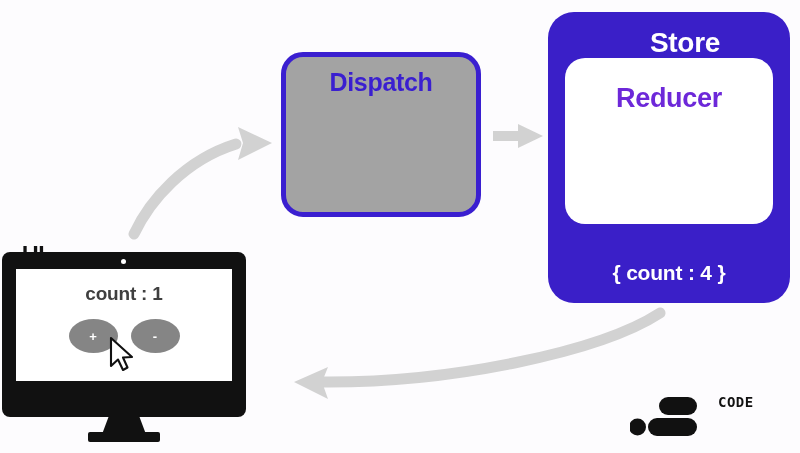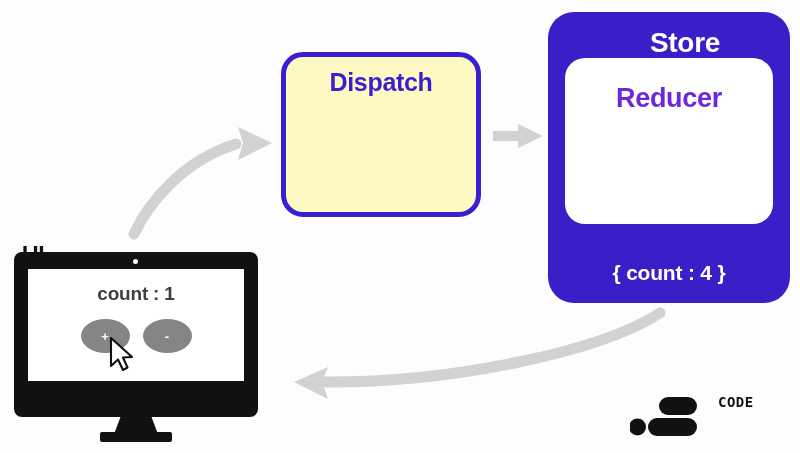--- a/index.html
+++ b/index.html
@@ -32,21 +32,21 @@
 
   
   #dispatch-box {
     position: absolute;
     left: 281px;
     top: 52px;
     width: 200px;
     height: 165px;
     border: 5px solid #3a1fd0;
     border-radius: 22px;
-    background: #fef9c3;
+    background: #a3a3a3;
     box-sizing: border-box;
   }
   #dispatch-label {
     position: absolute;
     left: 0; right: 0;
     top: 11px;
     text-align: center;
     color: #3a1fd0;
     font-size: 25px;
     font-weight: bold;
@@ -112,21 +112,21 @@
     color: #111111;
     font-size: 23px;
     font-weight: bold;
     letter-spacing: -0.3px;
     margin-top: 20px;
   }
 
   
   #monitor {
     position: absolute;
-    left: 14px;
+    left: 2px;
     top: 252px;
     width: 244px;
     height: 185px;
   }
   #monitor-bezel {
     position: absolute;
     left: 0; top: 0;
     width: 244px;
     height: 165px;
     background: #111111;

